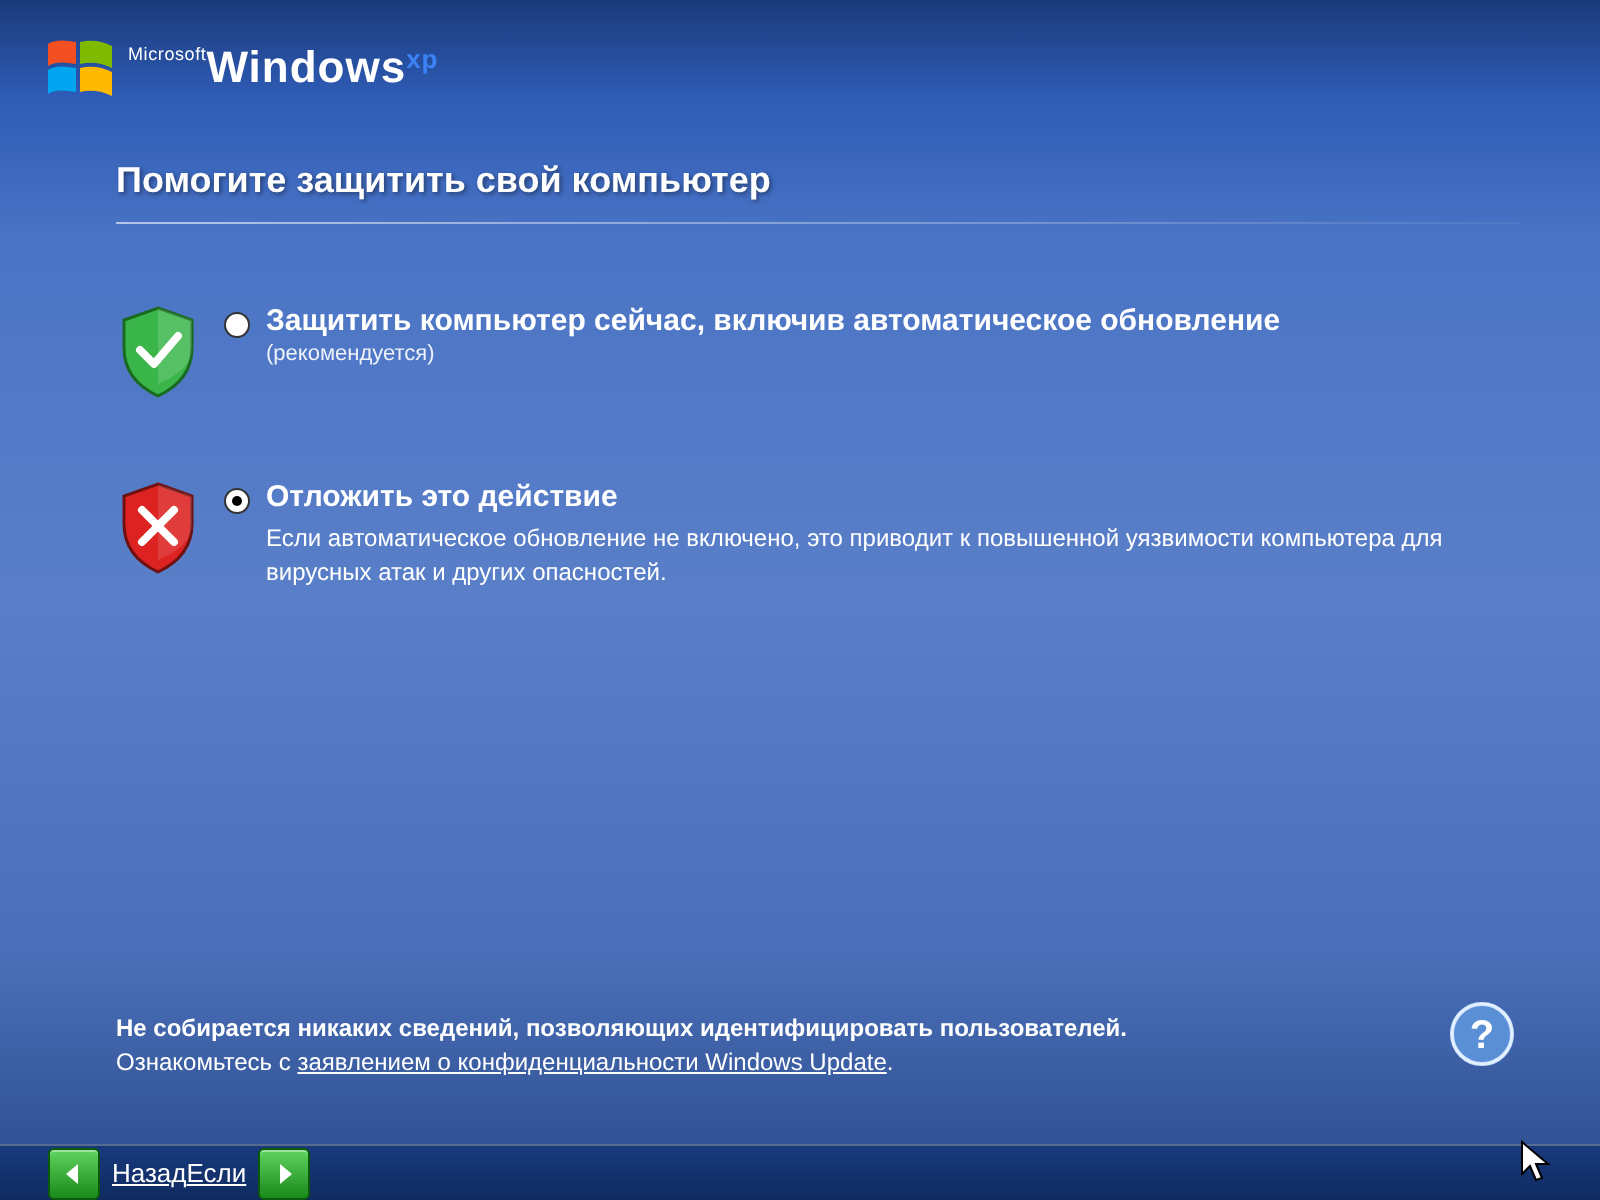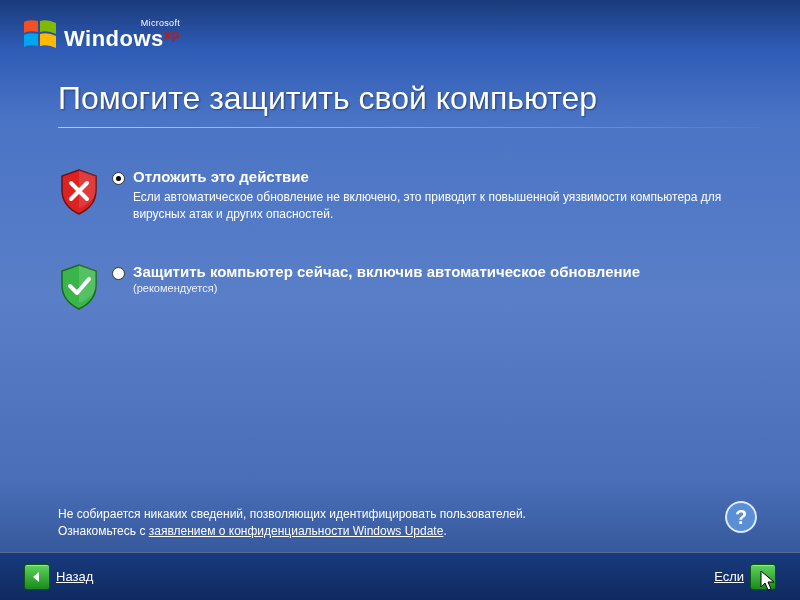--- a/index.html
+++ b/index.html
@@ -10,29 +10,29 @@
   color: #fff;
   overflow: hidden;
   position: relative;
 }
 .header {
   padding: 18px 0 0 22px;
   height: 74px;
 }
 .logo-wrap { display: flex; align-items: center; gap: 6px; }
 .flag { width: 36px; height: 32px; display: inline-block; }
-.brand { display: flex; flex-direction: column; line-height: 1; align-items: flex-end; }
+.brand { display: flex; flex-direction: row; line-height: 1; }
 .small { font-size: 9px; letter-spacing: 0.3px; }
 .big { font-size: 22px; font-weight: 400; letter-spacing: 0.5px; }
 .big .thin { font-weight: 700; }
-.big .xp { font-size: 13px; color: #b91c1c; font-weight: 600; vertical-align: top; }
+.big .xp { font-size: 13px; color: #3b82f6; font-weight: 600; vertical-align: top; }
 .title {
   padding: 6px 0 0 58px;
-  font-size: 32px;
-  font-weight: normal;
+  font-size: 18px;
+  font-weight: bold;
   text-shadow: 1px 1px 2px rgba(0,0,0,0.4);
 }
 .rule {
   margin: 10px 40px 0 58px;
   height: 1px;
   background: linear-gradient(to right, rgba(255,255,255,0.6), rgba(255,255,255,0.05));
 }
 .content {
   padding: 10px 50px 0 58px;
 }
@@ -88,42 +88,42 @@
   line-height: 1.4;
 }
 .bottom-info {
   position: absolute;
   left: 58px;
   bottom: 60px;
   width: 520px;
   font-size: 12px;
   line-height: 1.4;
 }
-.bottom-info .bold { font-weight: normal; }
+.bottom-info .bold { font-weight: bold; }
 .link { text-decoration: underline; cursor: pointer; margin-top: 40px; }
 .help {
   position: absolute;
   right: 42px;
   bottom: 60px;
   width: 160px;
   text-align: right;
   font-size: 11px;
 }
 .help-icon {
   width: 34px; height: 34px;
   margin-left: auto; margin-bottom: 6px;
 }
 .navbar {
   position: absolute;
   bottom: 0; left: 0; right: 0;
-  height: 48px;
+  height: 28px;
   background: linear-gradient(to bottom, #183a7d, #0f2a60);
   border-top: 1px solid rgba(255,255,255,0.3);
   display: flex;
-  justify-content: space-between;
+  justify-content: flex-start;
   align-items: center;
   padding: 0 24px;
   font-size: 13px;
 }
 .nav-btn {
   display: flex;
   align-items: center;
   gap: 6px;
   cursor: pointer;
   text-decoration: underline;
@@ -169,51 +169,51 @@
 <div class="title">Помогите защитить свой компьютер</div>
 <div class="rule"></div>
 
 <div class="content">
 
   <div class="options">
 
     <div class="option">
       <span class="shield">
         <svg viewBox="0 0 42 48">
+          <path d="M21 2 L38 8 L38 22 Q38 38 21 46 Q4 38 4 22 L4 8 Z" fill="#39b54a" stroke="#186a1e" stroke-width="1.5"></path>
+          <path d="M21 2 L38 8 L38 22 Q38 33 21 40 Z" fill="rgba(255,255,255,0.15)"></path>
+          <path d="M12 23 L19 30 L31 16" stroke="#fff" stroke-width="4" fill="none" stroke-linecap="round" stroke-linejoin="round"></path>
+        </svg>
+      </span>
+      <div class="opt-body">
+        <div class="opt-head">
+          <span class="radio"></span>
+          <span class="opt-title">Защитить компьютер сейчас, включив автоматическое обновление</span>
+        </div>
+        <div class="opt-rec">(рекомендуется)</div>
+      </div>
+    </div>
+
+    <div class="option">
+      <span class="shield">
+        <svg viewBox="0 0 42 48">
           <path d="M21 2 L38 8 L38 22 Q38 38 21 46 Q4 38 4 22 L4 8 Z" fill="#d22" stroke="#701010" stroke-width="1.5"></path>
           <path d="M21 2 L38 8 L38 22 Q38 33 21 40 Z" fill="rgba(255,255,255,0.12)"></path>
           <path d="M13 15 L29 31 M29 15 L13 31" stroke="#fff" stroke-width="4" stroke-linecap="round"></path>
         </svg>
       </span>
       <div class="opt-body">
         <div class="opt-head">
           <span class="radio selected"></span>
           <span class="opt-title">Отложить это действие</span>
         </div>
         <div class="opt-desc">Если автоматическое обновление не включено, это приводит к повышенной уязвимости компьютера для вирусных атак и других опасностей.</div>
       </div>
     </div>
 
-    <div class="option">
-      <span class="shield">
-        <svg viewBox="0 0 42 48">
-          <path d="M21 2 L38 8 L38 22 Q38 38 21 46 Q4 38 4 22 L4 8 Z" fill="#39b54a" stroke="#186a1e" stroke-width="1.5"></path>
-          <path d="M21 2 L38 8 L38 22 Q38 33 21 40 Z" fill="rgba(255,255,255,0.15)"></path>
-          <path d="M12 23 L19 30 L31 16" stroke="#fff" stroke-width="4" fill="none" stroke-linecap="round" stroke-linejoin="round"></path>
-        </svg>
-      </span>
-      <div class="opt-body">
-        <div class="opt-head">
-          <span class="radio"></span>
-          <span class="opt-title">Защитить компьютер сейчас, включив автоматическое обновление</span>
-        </div>
-        <div class="opt-rec">(рекомендуется)</div>
-      </div>
-    </div>
-
   </div>
 </div>
 
 <div class="bottom-info">
   <span class="bold">Не собирается никаких сведений, позволяющих идентифицировать пользователей.</span><br>
   <span>Ознакомьтесь с </span><span class="link">заявлением о конфиденциальности Windows Update</span><span>.</span>
 </div>
 
 <div class="help">
   <div class="help-icon">

